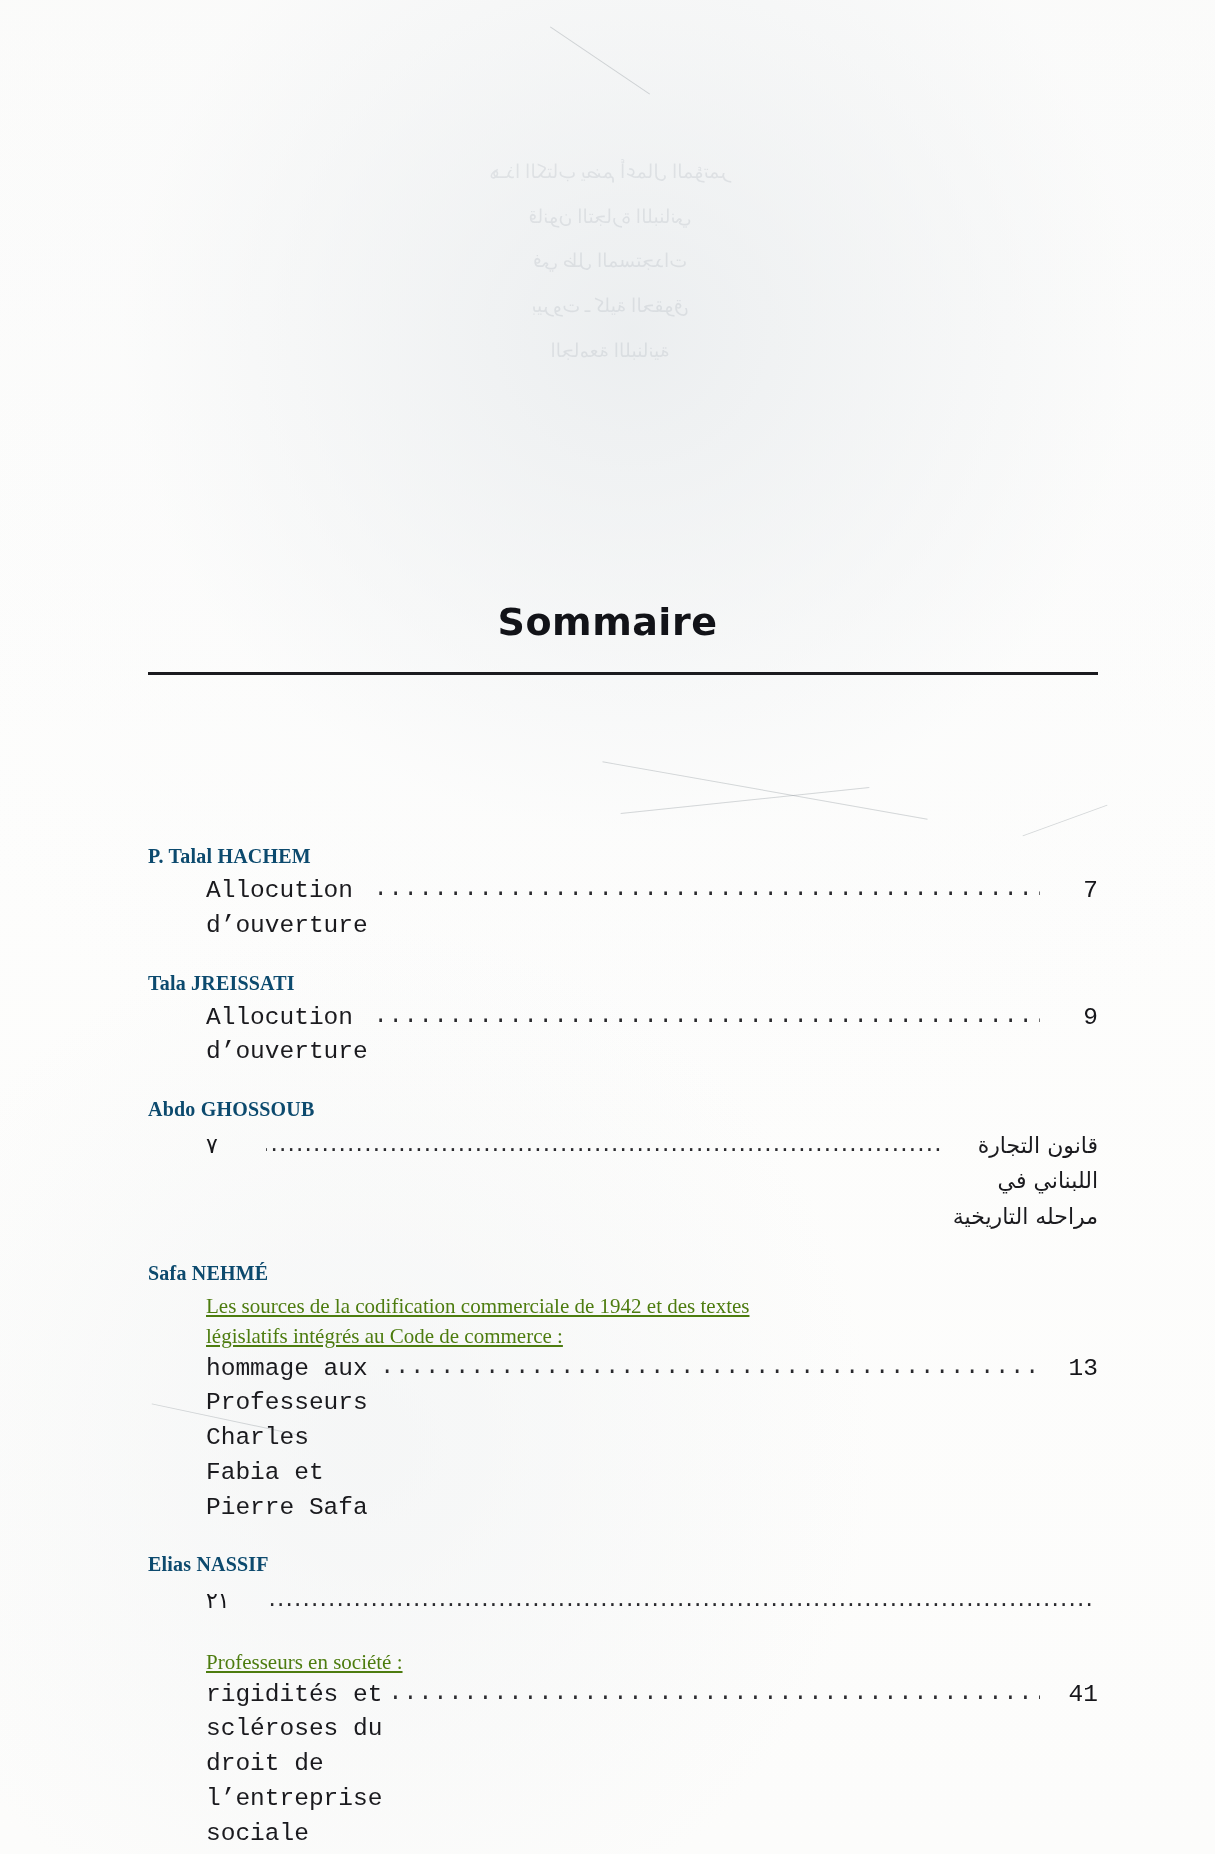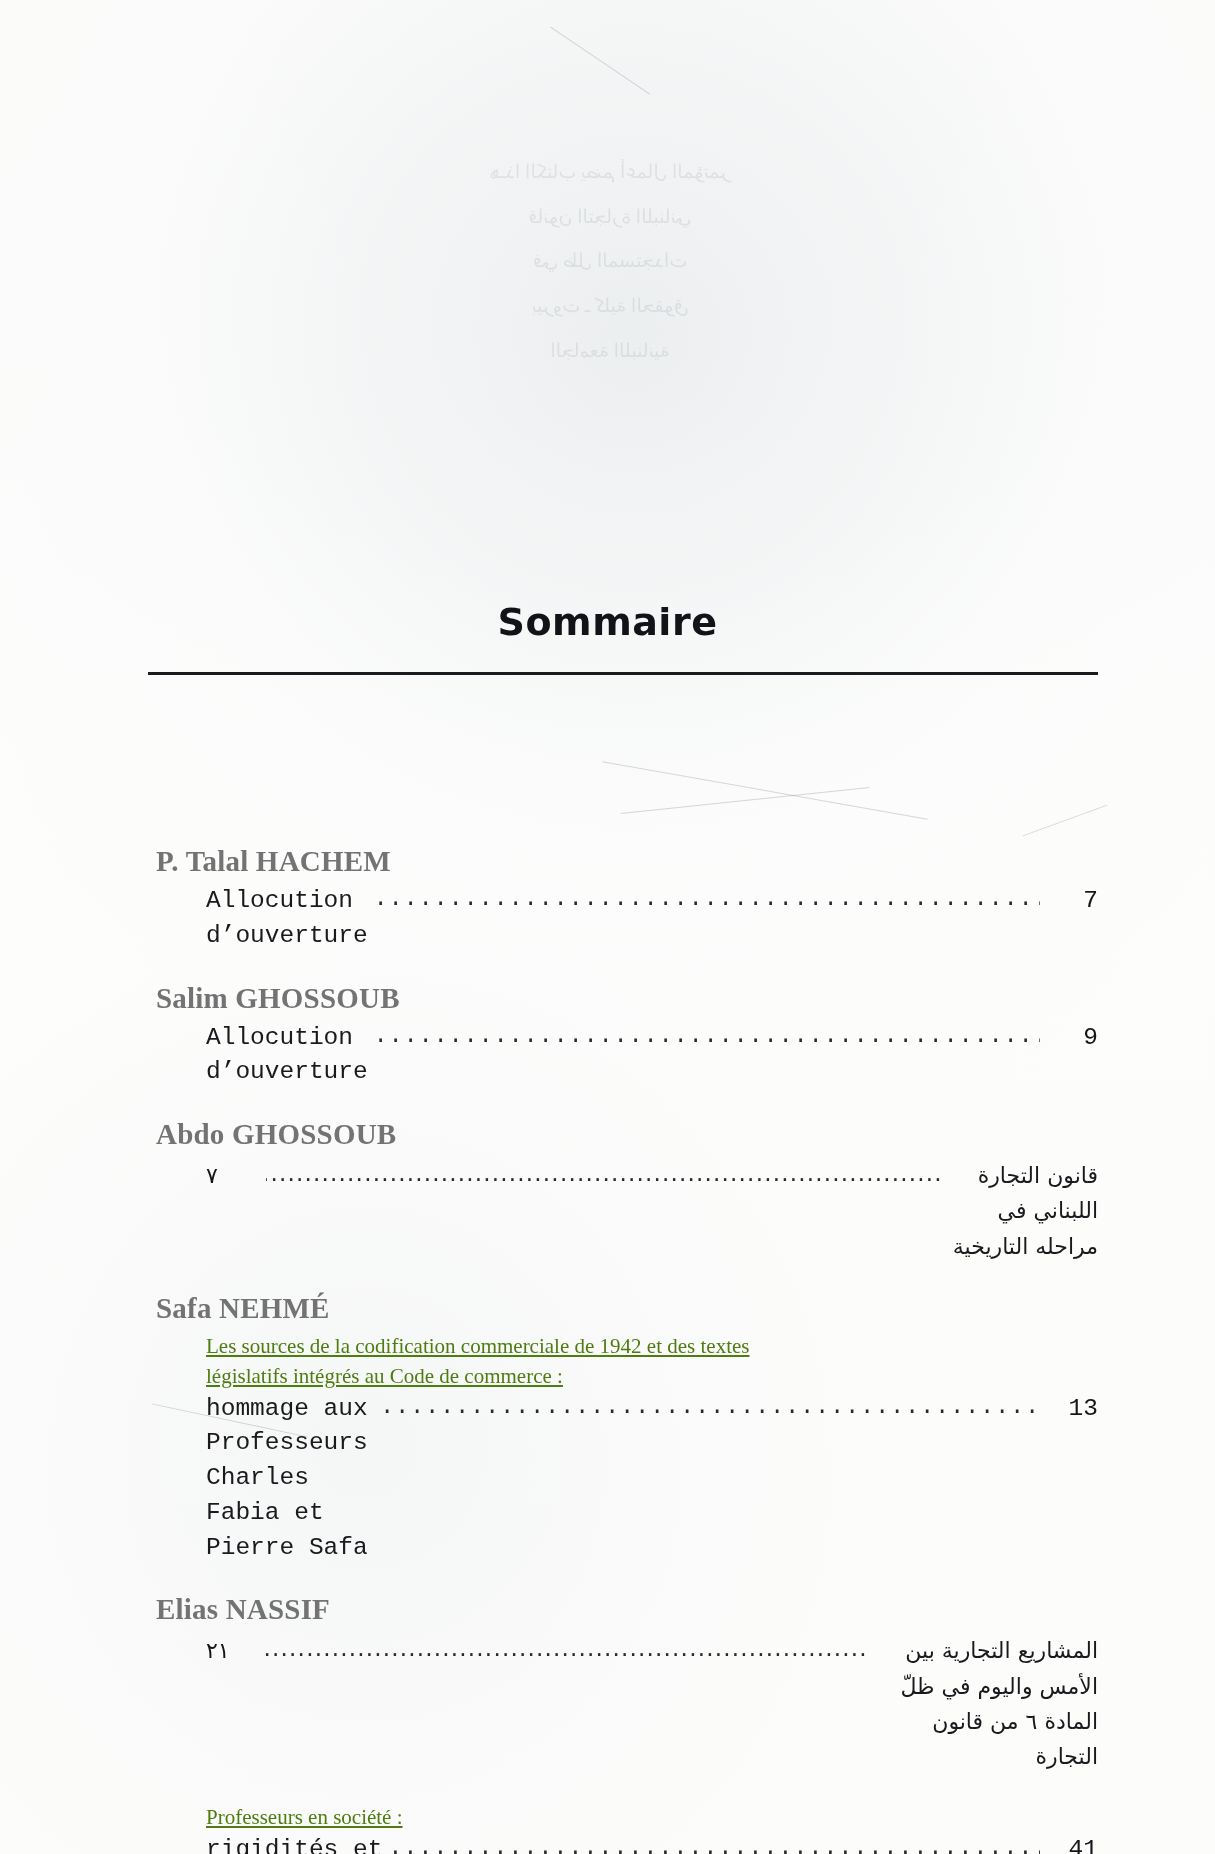--- a/index.html
+++ b/index.html
@@ -81,25 +81,24 @@
     left: 148px;
     top: 845px;
     width: 950px;
   }
 
   .entry { margin-bottom: 28px; }
 
   .author {
     font-family: "Liberation Serif", serif;
     font-weight: 700;
-    font-size: 29px;
+    font-size: 20px;
     letter-spacing: 0.2px;
-    color: #737373;
+    color: #0c4a6e;
     margin-bottom: 6px;
-    margin-left: 8px;
   }
 
   .lines { padding-left: 58px; }
 
   .line {
     display: flex;
     align-items: baseline;
     font-size: 24.5px;
     line-height: 1.42;
     color: #1a1a1e;
@@ -185,21 +184,21 @@
         <div class="author">P. Talal HACHEM</div>
         <div class="lines">
           <div class="line">
             <span class="txt">Allocution d’ouverture</span>
             <span class="dots">........................................................................................................................................................................................................</span>
             <span class="pageno">7</span>
           </div>
         </div>
       </div>
       <div class="entry">
-        <div class="author">Salim GHOSSOUB</div>
+        <div class="author">Tala JREISSATI</div>
         <div class="lines">
           <div class="line">
             <span class="txt">Allocution d’ouverture</span>
             <span class="dots">........................................................................................................................................................................................................</span>
             <span class="pageno">9</span>
           </div>
         </div>
       </div>
       <div class="entry">
         <div class="author">Abdo GHOSSOUB</div>
@@ -220,21 +219,20 @@
             <span class="txt">hommage aux Professeurs Charles Fabia et Pierre Safa</span>
             <span class="dots">........................................................................................................................................................................................................</span>
             <span class="pageno">13</span>
           </div>
         </div>
       </div>
       <div class="entry">
         <div class="author">Elias NASSIF</div>
         <div class="lines">
           <div class="line ar">
-            <span class="txt">المشاريع التجارية بين الأمس واليوم في ظلّ المادة ٦ من قانون التجارة</span>
             <span class="dots">........................................................................................................................................................................................................</span>
             <span class="pageno">٢١</span>
           </div>
         </div>
       </div>
       <div class="entry">
         <div class="lines">
           <div class="plain">Professeurs en société :</div>
           <div class="line">
             <span class="txt">rigidités et scléroses du droit de l’entreprise sociale</span>

